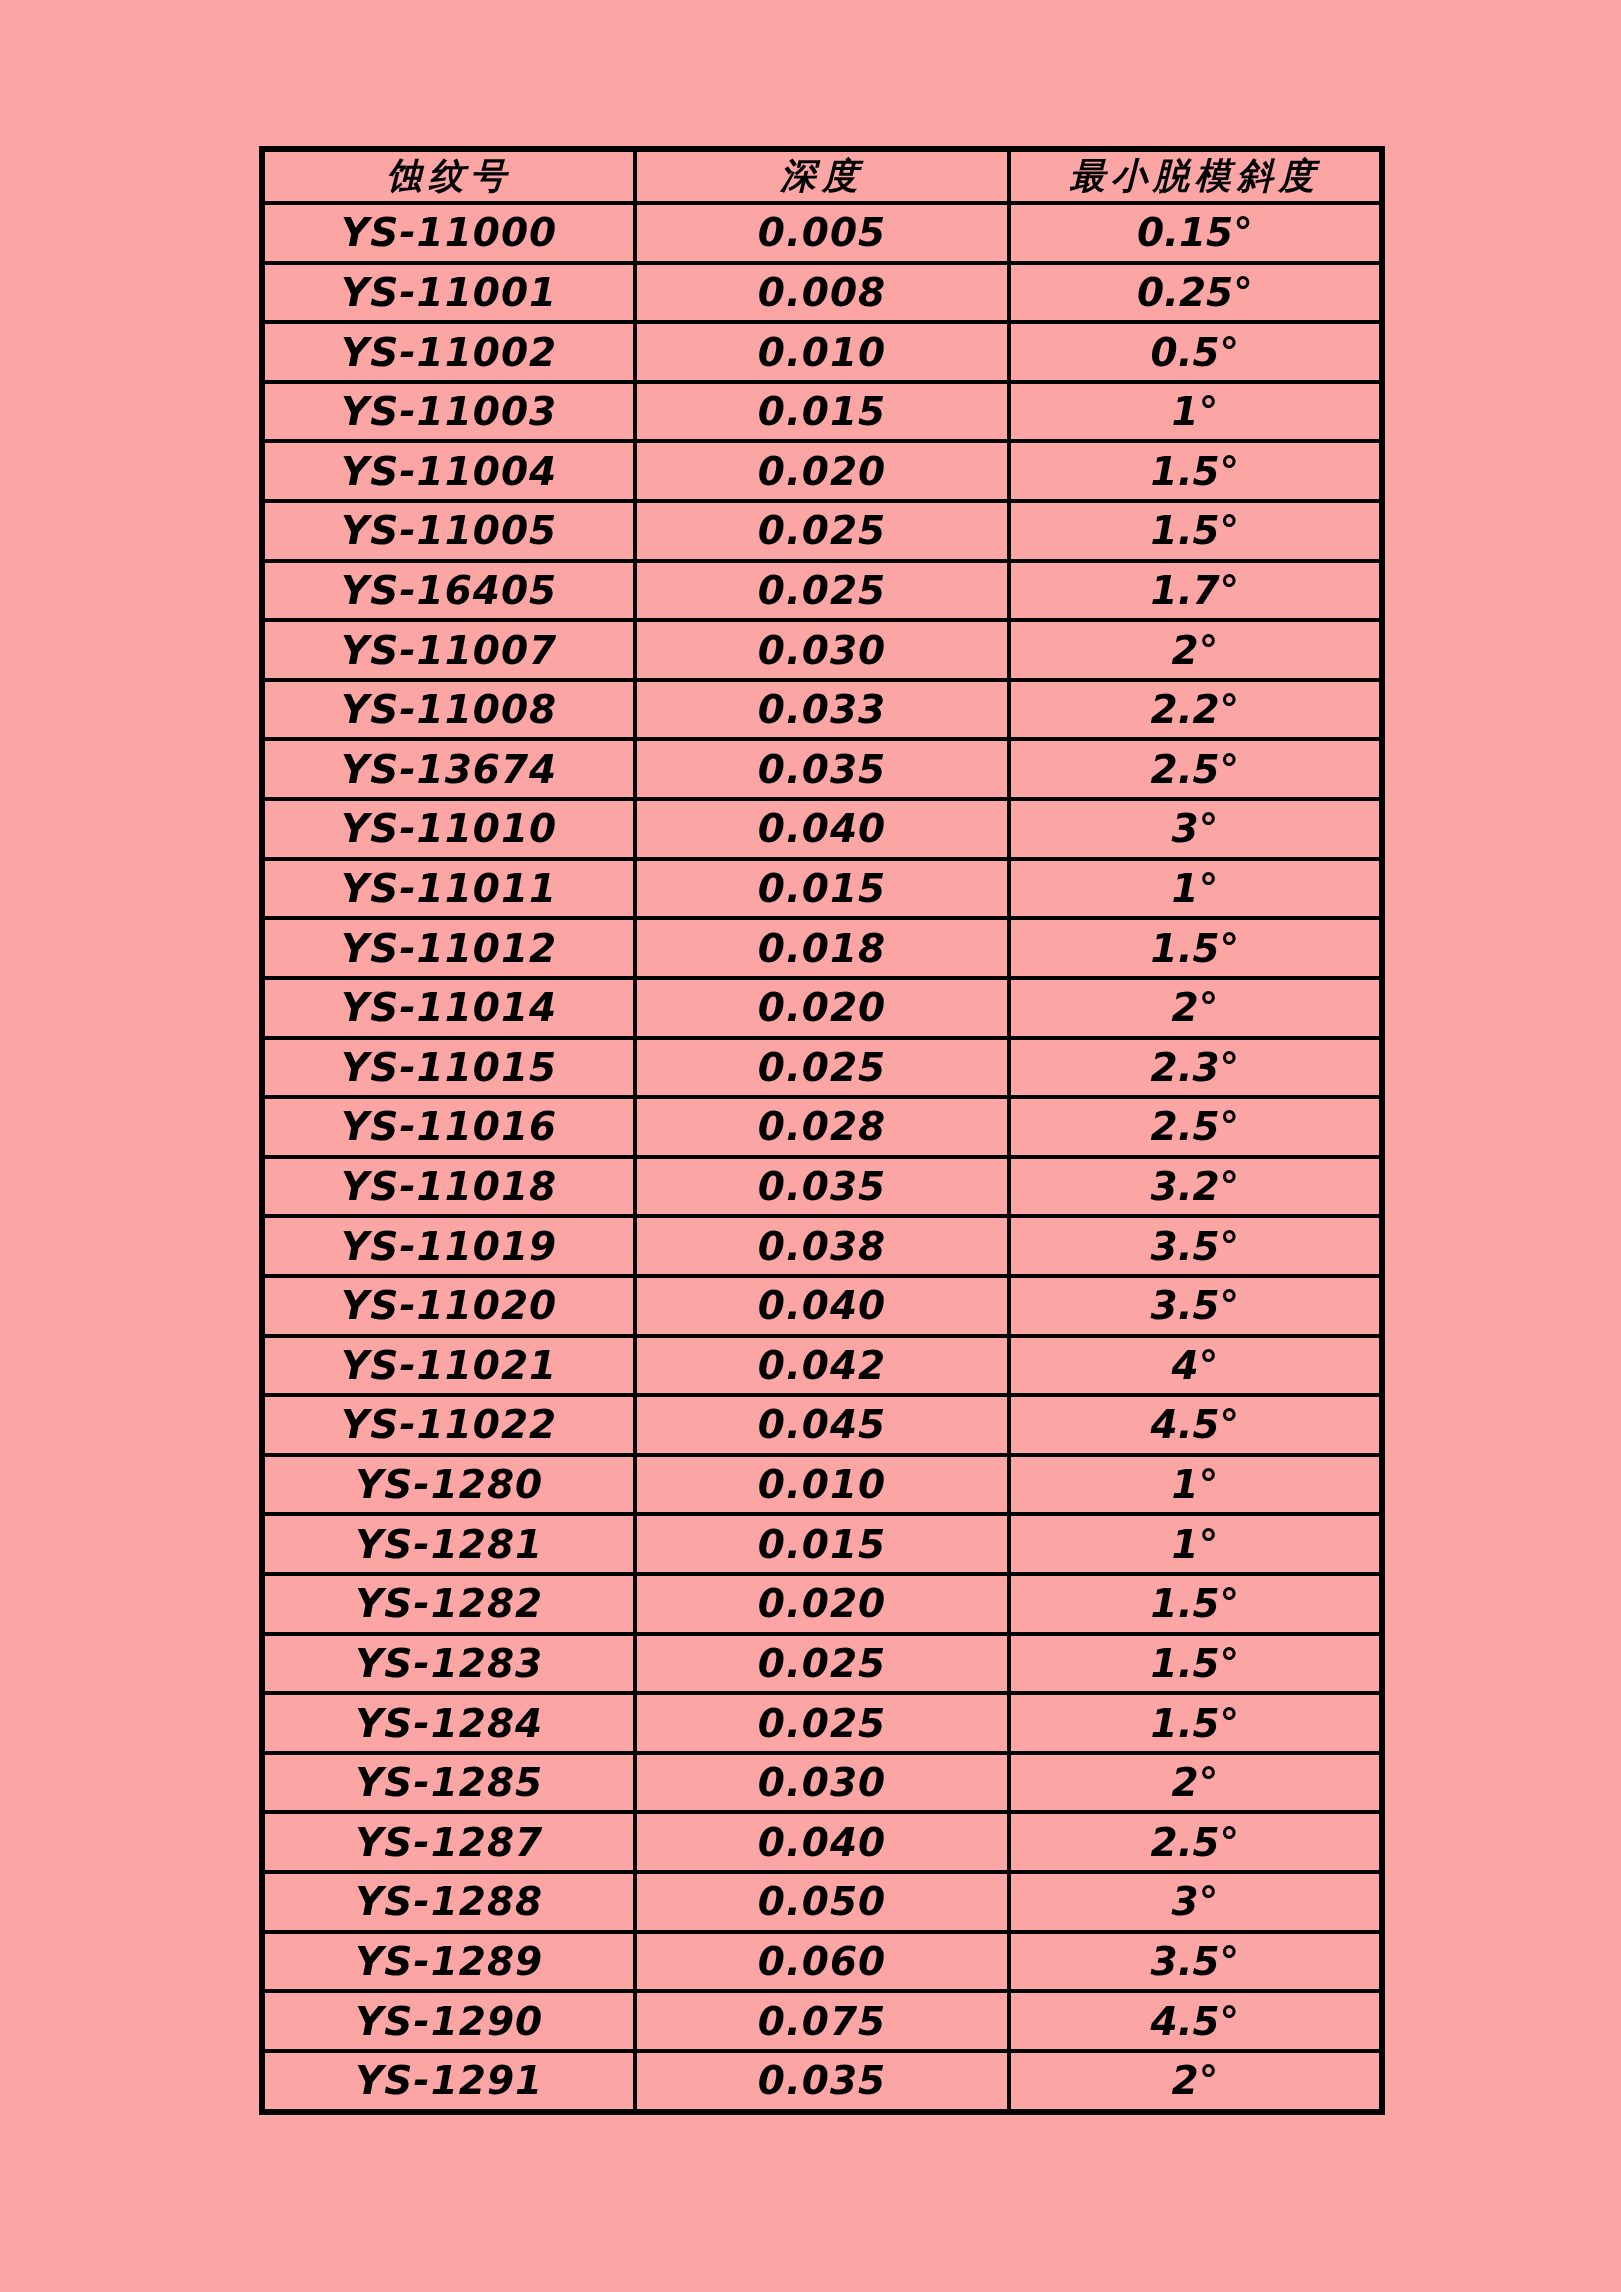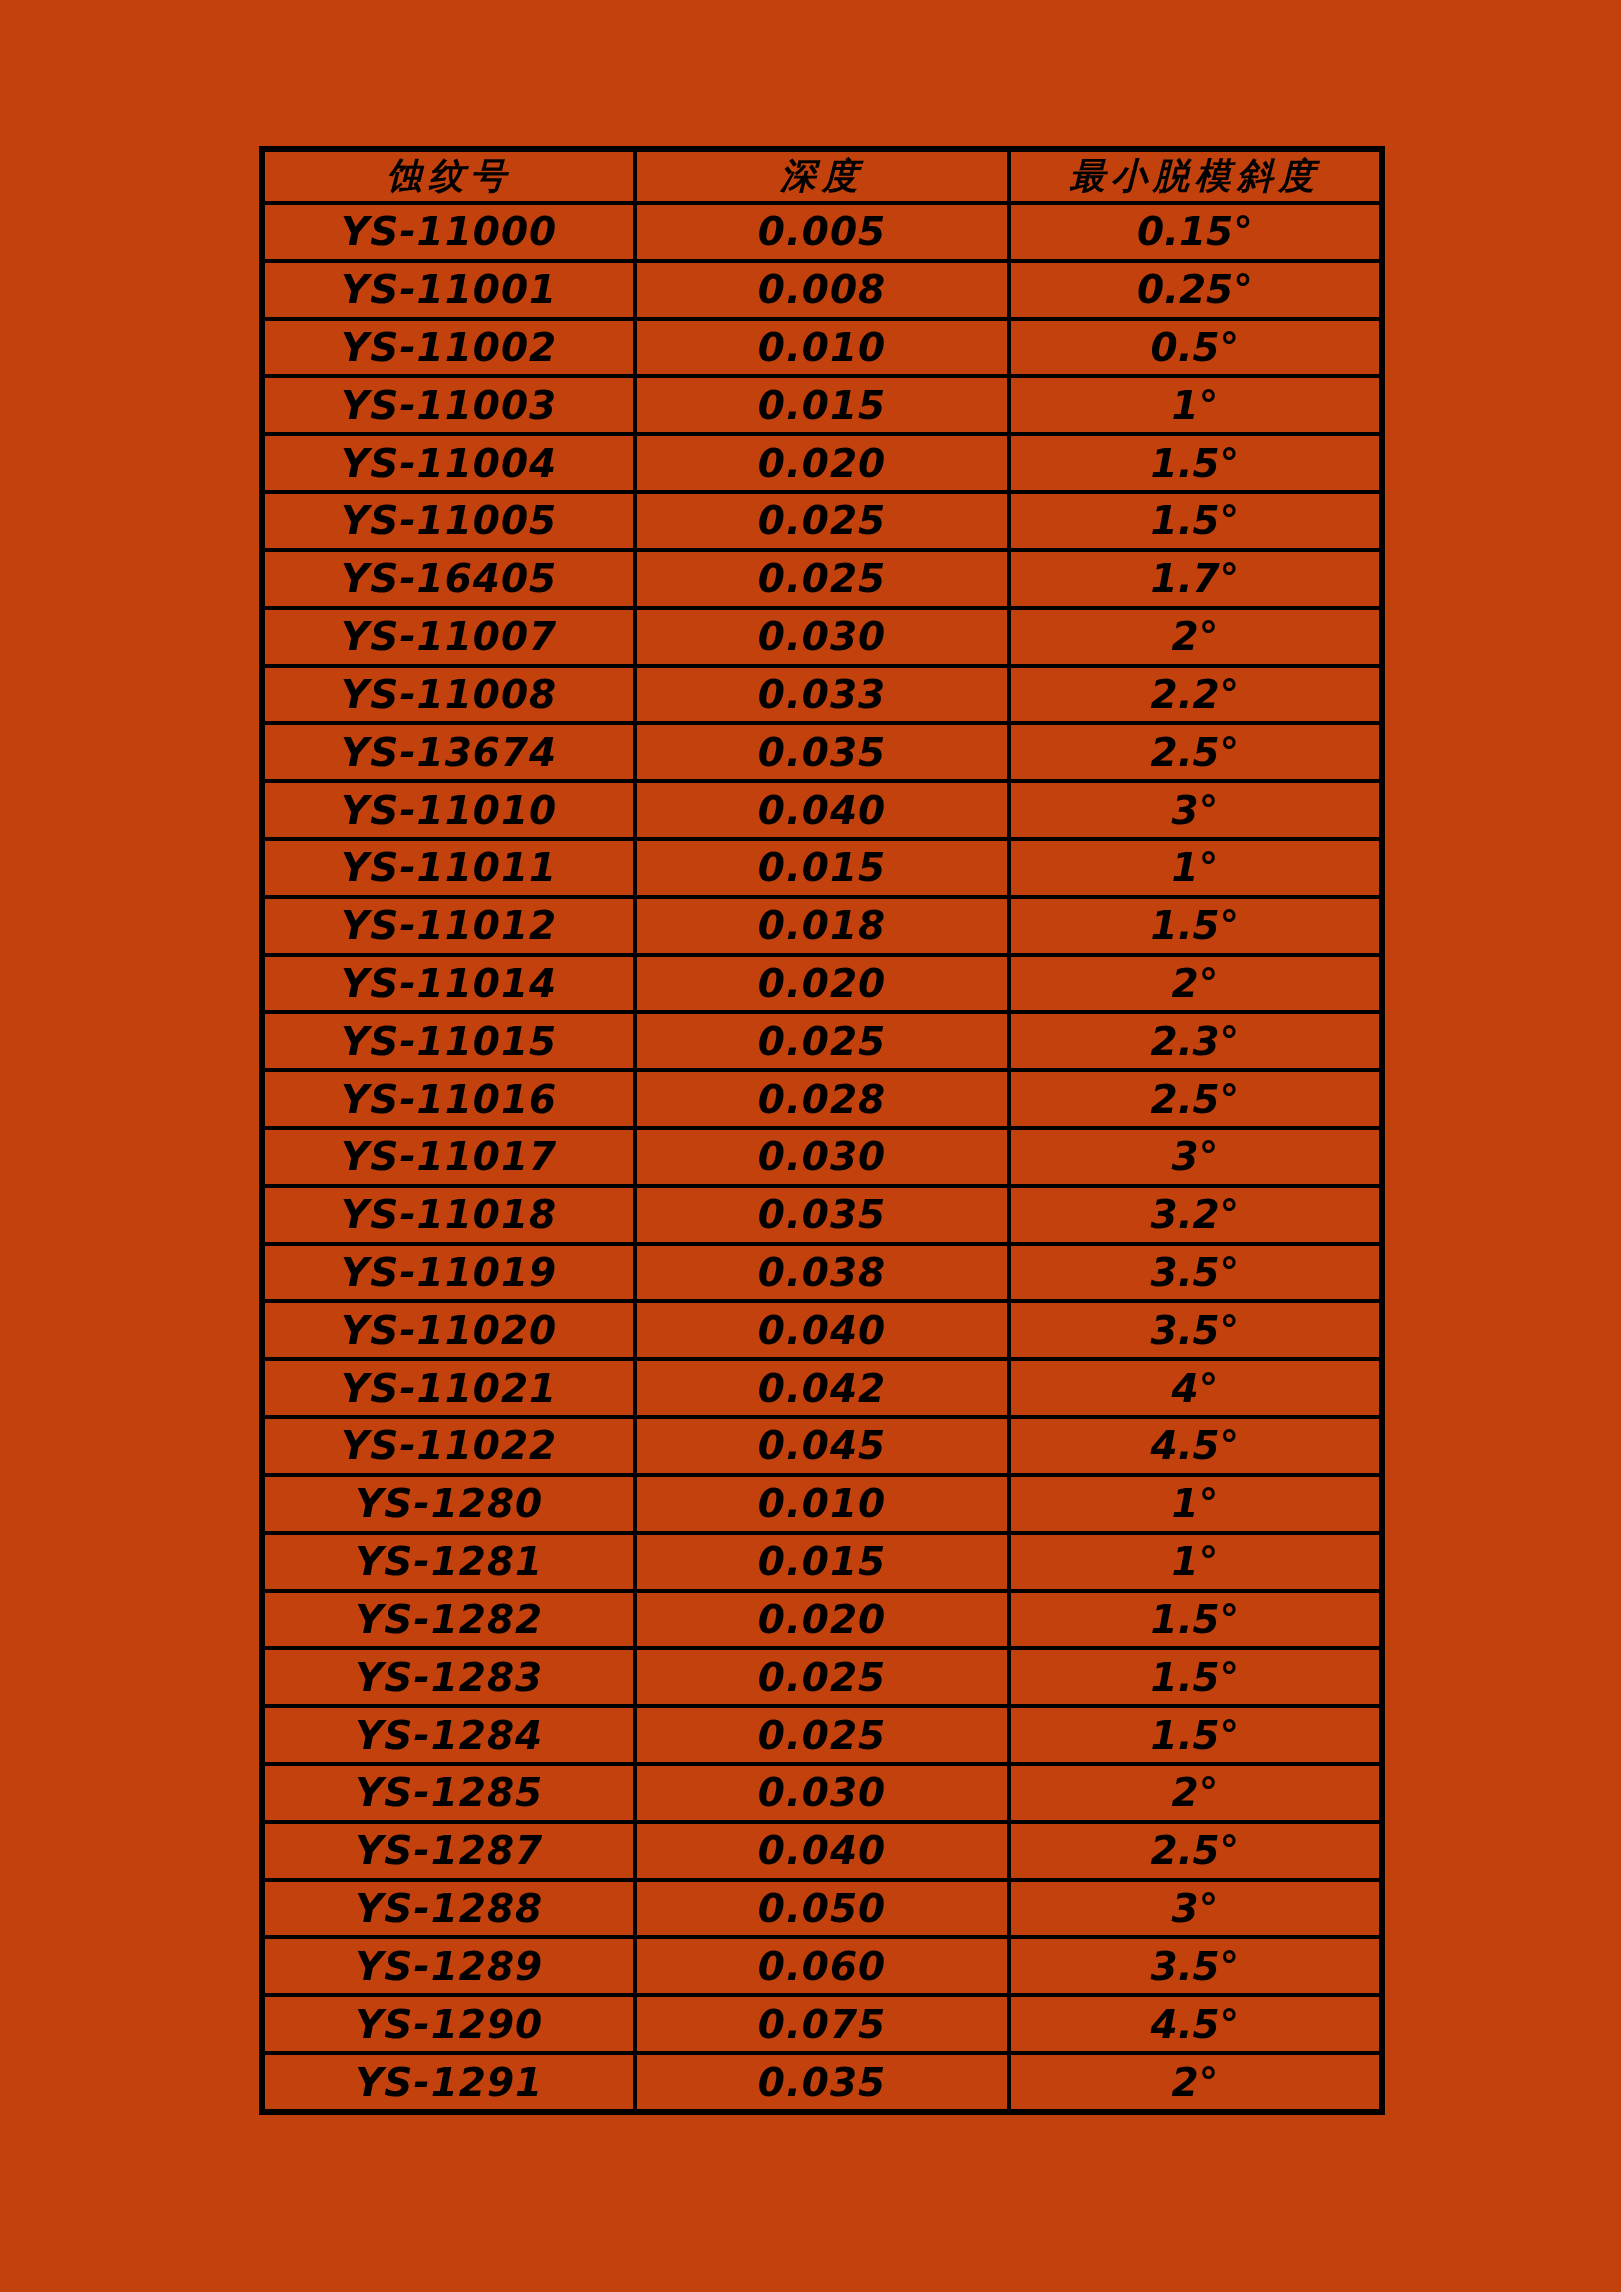--- a/index.html
+++ b/index.html
@@ -4,21 +4,21 @@
 <style>
   html, body {
     margin: 0;
     padding: 0;
     background: #ffffff;
   }
   .page {
     position: relative;
     width: 1621px;
     height: 2293px;
-    background: #c2410c;
+    background: #fca5a5;
     overflow: hidden;
     font-family: "DejaVu Sans", sans-serif;
   }
   .table-wrap {
     position: absolute;
     left: 259px;
     top: 146px;
     width: 1126px;
     height: 1969px;
   }
@@ -144,25 +144,20 @@
     <td>YS-11015</td>
     <td>0.025</td>
     <td class="draft-cell">2.3°</td>
   </tr>
           <tr>
     <td>YS-11016</td>
     <td>0.028</td>
     <td class="draft-cell">2.5°</td>
   </tr>
           <tr>
-    <td>YS-11017</td>
-    <td>0.030</td>
-    <td class="draft-cell">3°</td>
-  </tr>
-          <tr>
     <td>YS-11018</td>
     <td>0.035</td>
     <td class="draft-cell">3.2°</td>
   </tr>
           <tr>
     <td>YS-11019</td>
     <td>0.038</td>
     <td class="draft-cell">3.5°</td>
   </tr>
           <tr>

